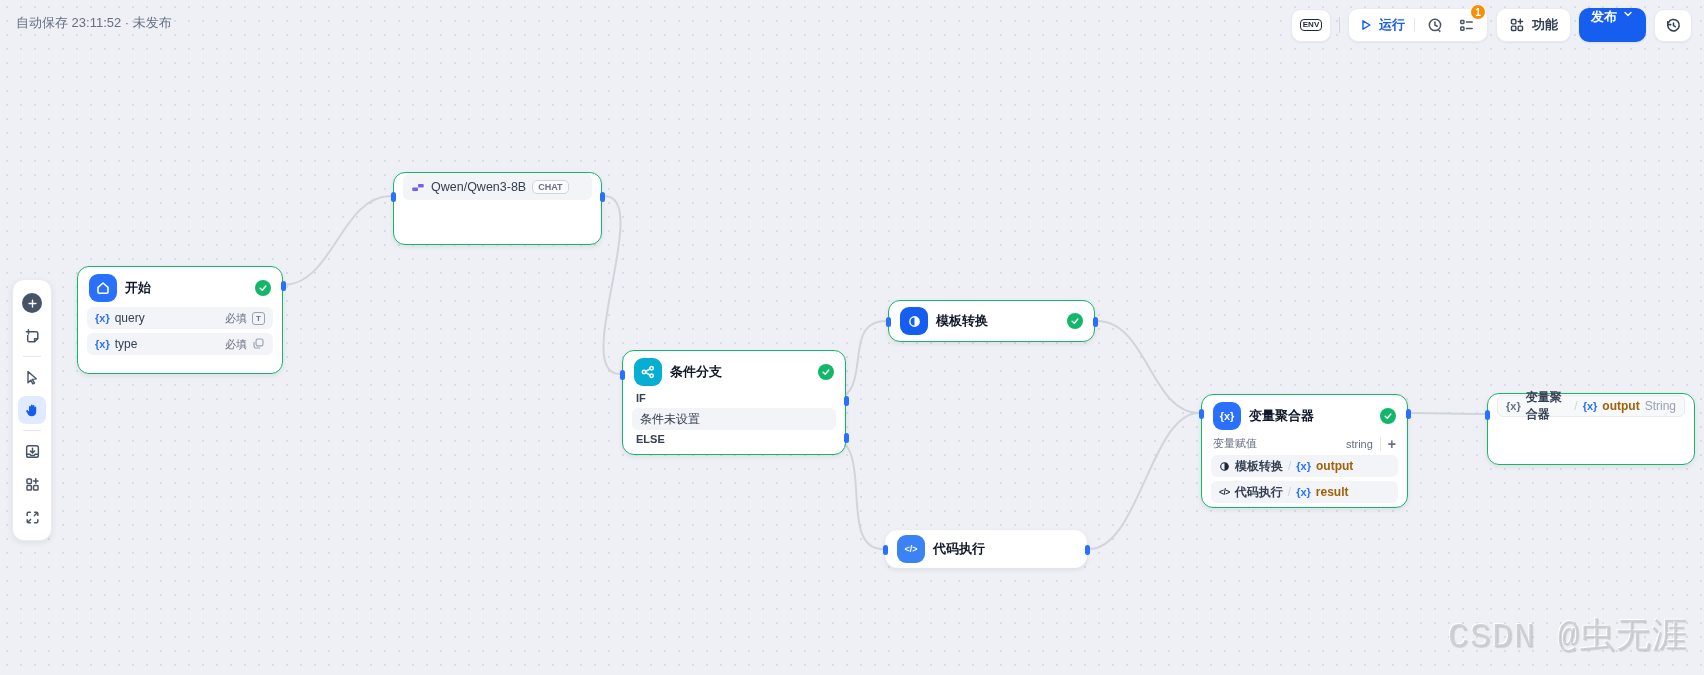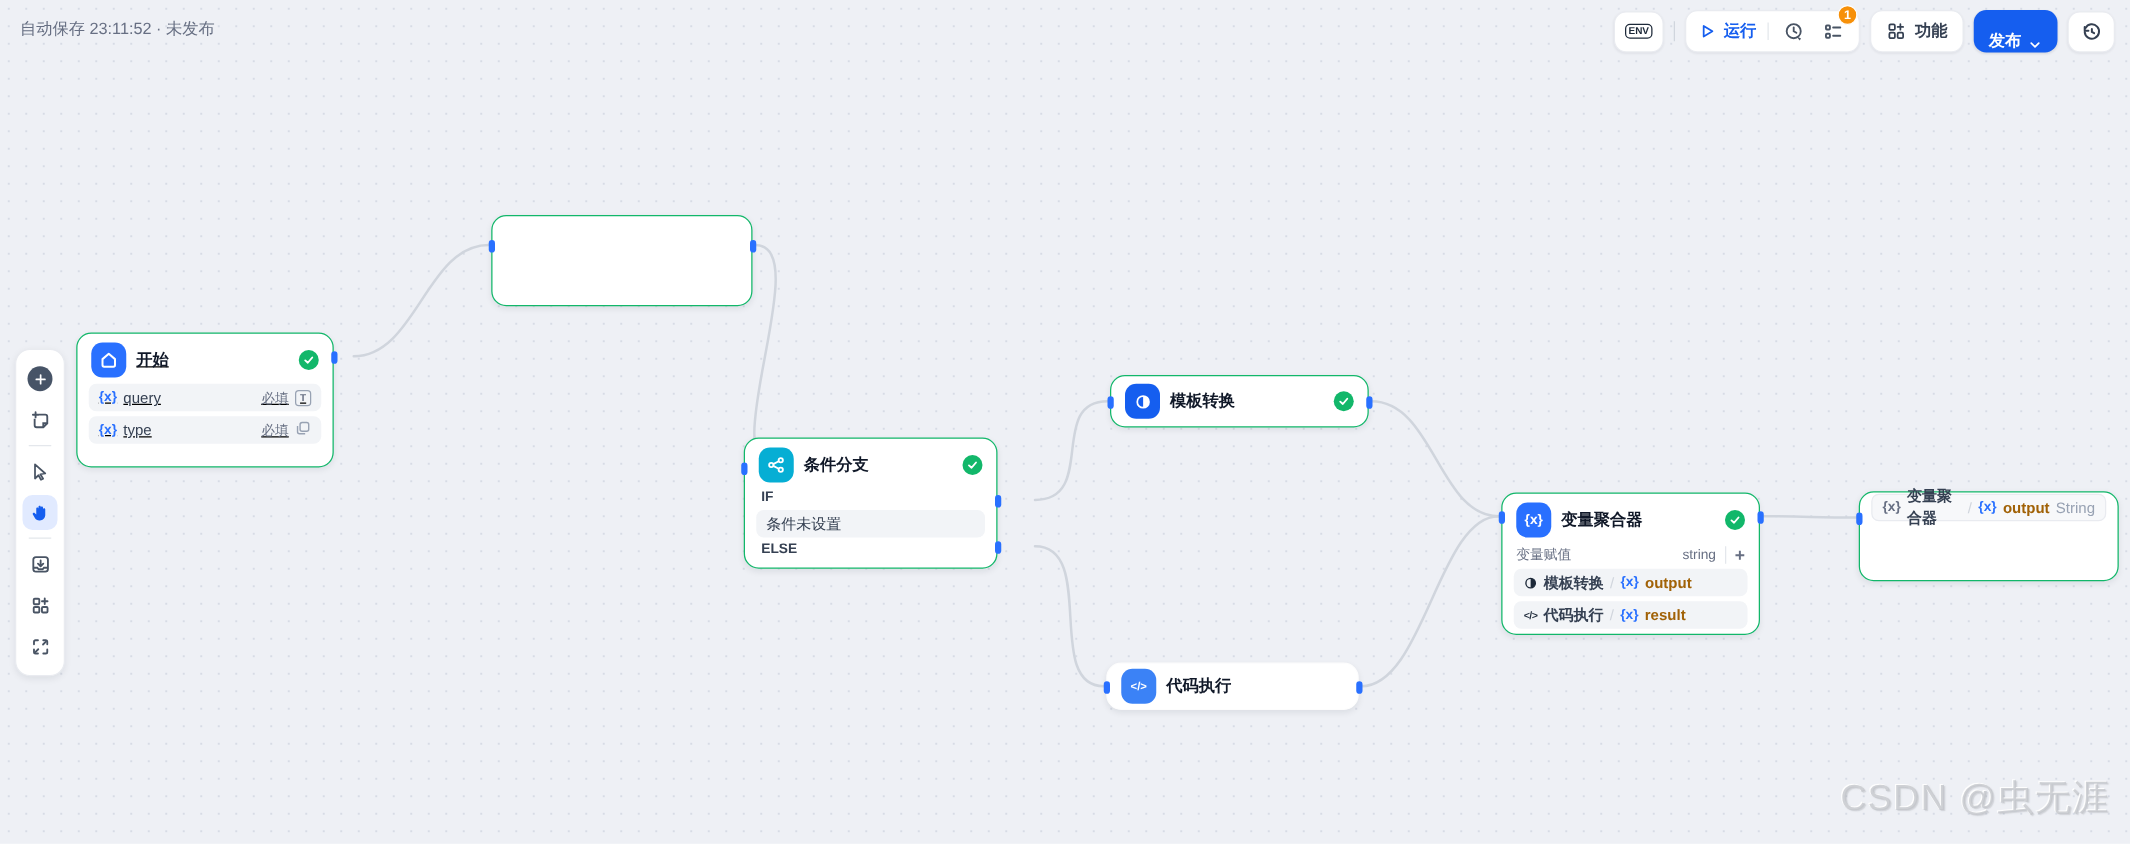--- a/index.html
+++ b/index.html
@@ -25,21 +25,21 @@
     align-items:center; cursor:pointer; }
   .grp-divider { width:1px; height:14px; background:#e4e7ec; }
   .icon-btn { width:22px; height:22px; display:flex; align-items:center; justify-content:center;
     color:#495464; cursor:pointer; position:relative; }
   .badge { position:absolute; top:-10px; right:-9px; min-width:16px; height:16px; border-radius:8px;
     background:#f79009; color:#fff; font-size:10px; font-weight:700; display:flex;
     align-items:center; justify-content:center; border:1.5px solid #fff; }
   .features-group { height:34px; padding:0 12px; gap:7px; font-size:13px; color:#354052;
     font-weight:600; cursor:pointer;justify-content:center; }
   .publish-btn { height:34px; padding:0 12px; background:#155eef; border-radius:10px; color:#fff;
-    font-size:13px; font-weight:600; display:flex; gap:5px; align-items:flex-end; border:none;
+    font-size:13px; font-weight:600; display:flex; gap:5px; align-items:flex-start; border:none;
     cursor:pointer; box-shadow:0 1px 2px rgba(16,24,40,.1); }
   .history-btn { width:38px; height:33px; justify-content:center; color:#354052; cursor:pointer; }
 
   
   .left-toolbar { position:absolute; left:12px; top:279px; width:40px; background:#fff;
     border-radius:12px; border:1px solid #e9ebf0; box-shadow:0 2px 6px rgba(16,24,40,.08);
     display:flex; flex-direction:column; align-items:center; padding:9px 0; gap:5px; }
   .tool { width:28px; height:28px; border-radius:8px; display:flex; align-items:center;
     justify-content:center; color:#495464; cursor:pointer; }
   .tool.active { background:#e1eaff; color:#155eef; }
@@ -61,32 +61,32 @@
   .vrow { height:22px; background:#f2f4f7; border-radius:6px; display:flex; align-items:center;
     padding:0 8px; gap:5px; font-size:12px; color:#354052; }
   .tok { color:#2970ff; font-weight:700; font-size:11px; }
   .tok.dim { color:#676f83; }
   .req { margin-left:auto; color:#676f83; font-size:11px; display:flex; gap:5px; align-items:center; }
   .type-box { width:13px; height:13px; border:1.2px solid #98a2b3; border-radius:3px; color:#676f83;
     font-size:8px; font-weight:700; display:flex; align-items:center; justify-content:center; }
   .handle { position:absolute; width:5px; height:10px; border-radius:2.5px; background:#2970ff; }
   .handle.l { left:-3.5px; } .handle.r { right:-3.5px; }
 
-  #node-start { left:61px; top:266px; width:206px; height:108px;text-decoration:underline; }
+  #node-start { left:77px; top:266px; width:206px; height:108px; }
   #node-start .handle.r { top:14px; }
 
   #node-llm { left:393px; top:172px; width:209px; height:73px; }
   #node-llm .handle { top:19px; }
   .model-row { margin:1px 9px 9px; height:26px; background:#f2f4f7; border-radius:6px;
     display:flex; align-items:center; gap:6px; padding:0 8px; }
   .model-name { font-size:12.5px; color:#354052; }
   .chat-badge { font-size:9px; color:#676f83; border:1px solid #d0d5dd; border-radius:5px;
     padding:1px 5px; background:#fbfbfc; font-weight:600; }
 
-  #node-ifelse { left:595px; top:350px; width:203px; height:105px; }
+  #node-ifelse { left:622px; top:350px; width:224px; height:105px; }
   #node-ifelse .handle.l { top:19px; }
   #node-ifelse .handle.if-h { top:45px; }
   #node-ifelse .handle.else-h { top:82px; }
   .branch-label { padding:0 13px; font-size:11px; font-weight:700;
     color:#354052; line-height:15px; }
   .cond-row { margin:2px 9px; height:22px; background:#f2f4f7; border-radius:6px; display:flex;
     align-items:center; padding:0 8px; font-size:12px; color:#354052; }
 
   #node-template { left:888px; top:300px; width:207px; height:42px; }
   #node-template .node-header { padding-top:6px; }
@@ -106,23 +106,23 @@
   .sep { color:#d0d5dd; }
   .varname { color:#a16207; font-weight:600; }
   .mini-ic { color:#1d2939; display:flex; align-items:center; }
   .mini-code { font-size:8.5px; font-weight:700; color:#1d2939; letter-spacing:-0.5px; }
 
   #node-end { left:1487px; top:393px; width:208px; height:72px; }
   #node-end .handle.l { top:16px; }
   #node-end .vrow { border:1px solid #e9ebf0; background:#f7f8fa; }
   .type-suffix { color:#98a2b3; }
 
-  .watermark { position:absolute; right:16px; bottom:16px; font-size:29px; letter-spacing:1px;
+  .watermark { position:absolute; right:16px; bottom:16px; font-size:35px; letter-spacing:1px;
     color:rgba(195,197,203,0.8);
-    text-shadow:-1px -1px 0 rgba(255,255,255,.9), 1px 1px 1px rgba(150,152,158,.35); }
+    text-shadow:-1px -1px 0 rgba(255,255,255,.9), 1px 1px 1px rgba(150,152,158,.35);font-family:Liberation Mono, monospace; }
 </style>
 </head>
 <body>
 
 <div class="canvas">
   <svg class="edges" width="1704" height="675" viewBox="0 0 1704 675">
     <path d="M283 285 C333 285 341 196 391 196"></path>
     <path d="M604 196 C654 196 570 374 620 374"></path>
     <path d="M828 400 C878 400 838 321 886 321"></path>
     <path d="M828 437 C878 437 835 549 883 549"></path>
@@ -163,20 +163,28 @@
                 <rect x="5" y="2.5" width="8.5" height="8.5" rx="2"></rect>
                 <path d="M2.5 6v5.5A2 2 0 0 0 4.5 13.5H10"></path>
               </svg></span>
         </span>
       </div>
     </div>
     <div class="handle r"></div>
   </div>
 
   <div class="node" id="node-llm">
+    <div class="model-row">
+      <svg width="14" height="14" viewBox="0 0 16 16">
+          <rect x="1.5" y="8.5" width="6.5" height="4" rx="0.8" fill="#7A5AF8"></rect>
+          <rect x="8" y="4.5" width="6.5" height="4" rx="0.8" fill="#7A5AF8"></rect>
+        </svg>
+      <span class="model-name">Qwen/Qwen3-8B</span>
+      <span class="chat-badge">CHAT</span>
+    </div>
     <div class="handle l"></div>
     <div class="handle r"></div>
   </div>
 
   <div class="node" id="node-ifelse">
     <div class="node-header">
       <div class="node-icon" style="background:#06AED4">
         <svg width="16" height="16" viewBox="0 0 16 16" fill="none" stroke="#fff" stroke-width="1.5">
             <circle cx="4" cy="8" r="1.7"></circle>
             <circle cx="11.6" cy="4.2" r="1.7"></circle>

